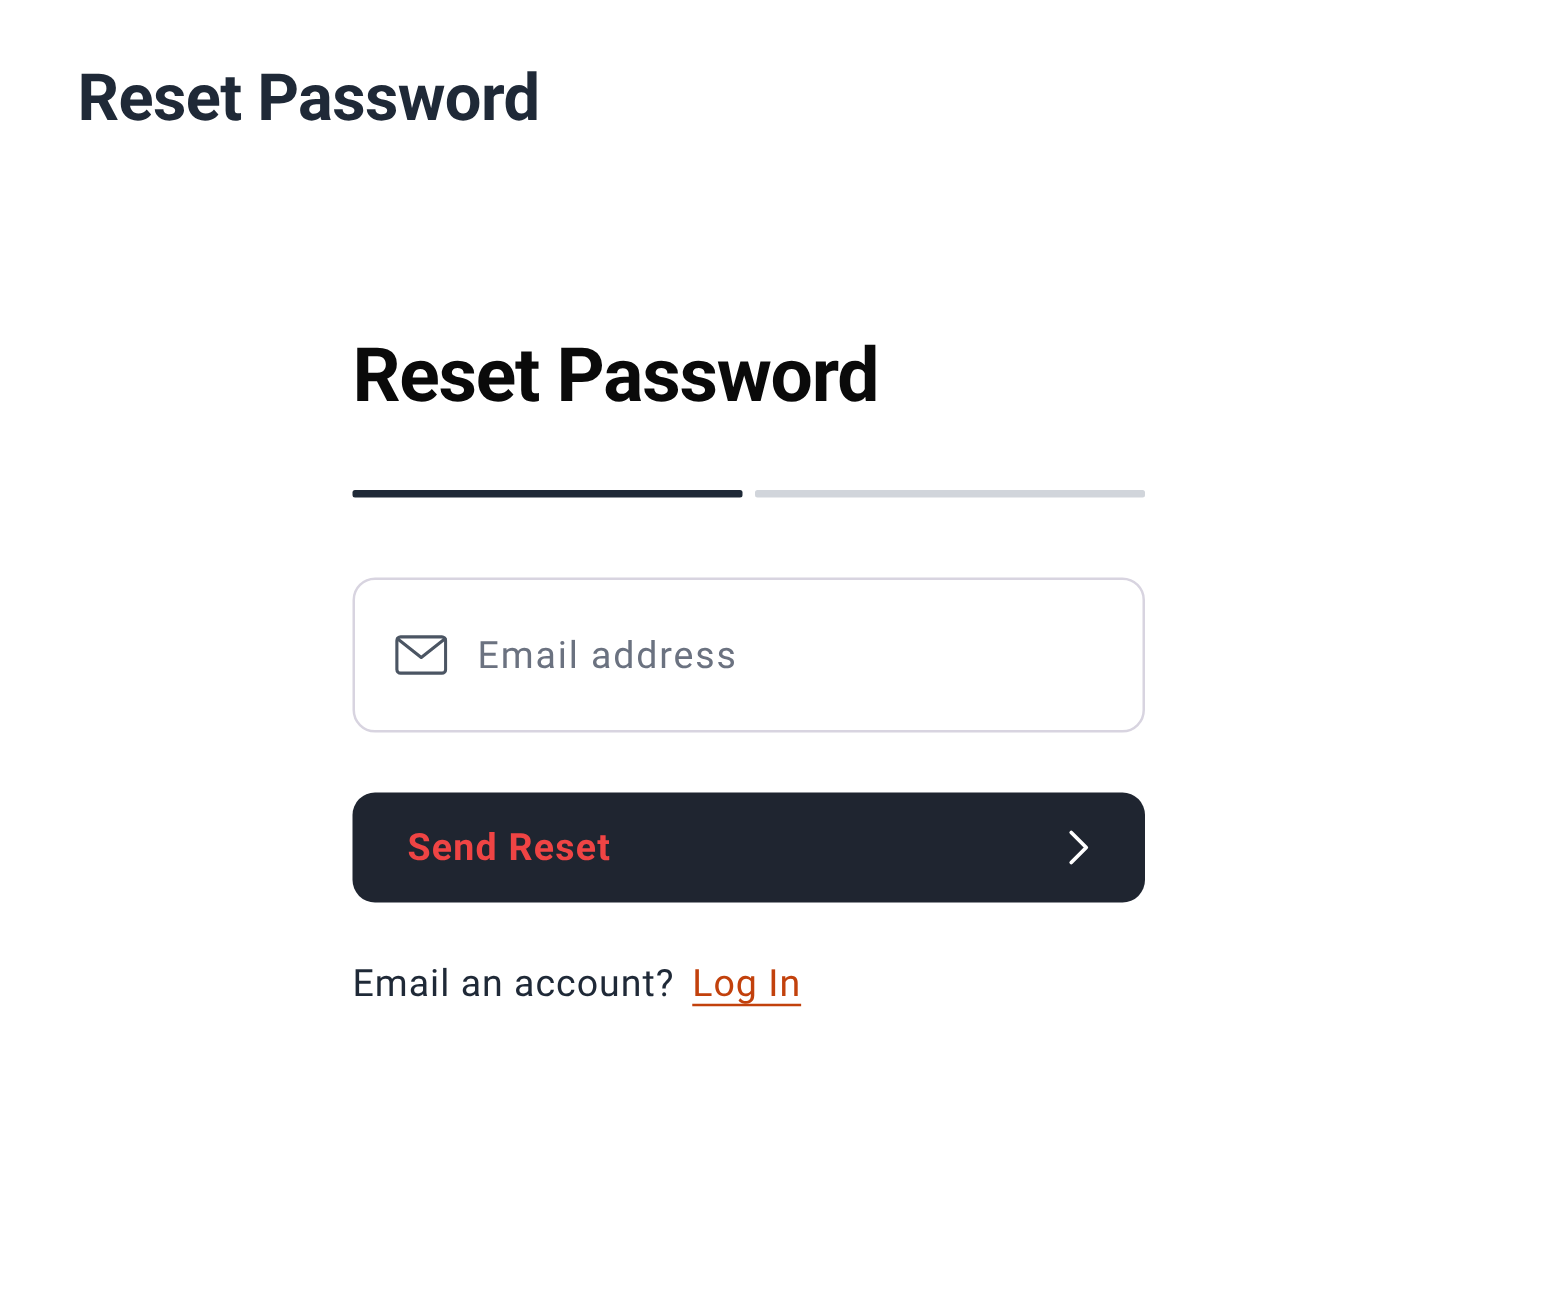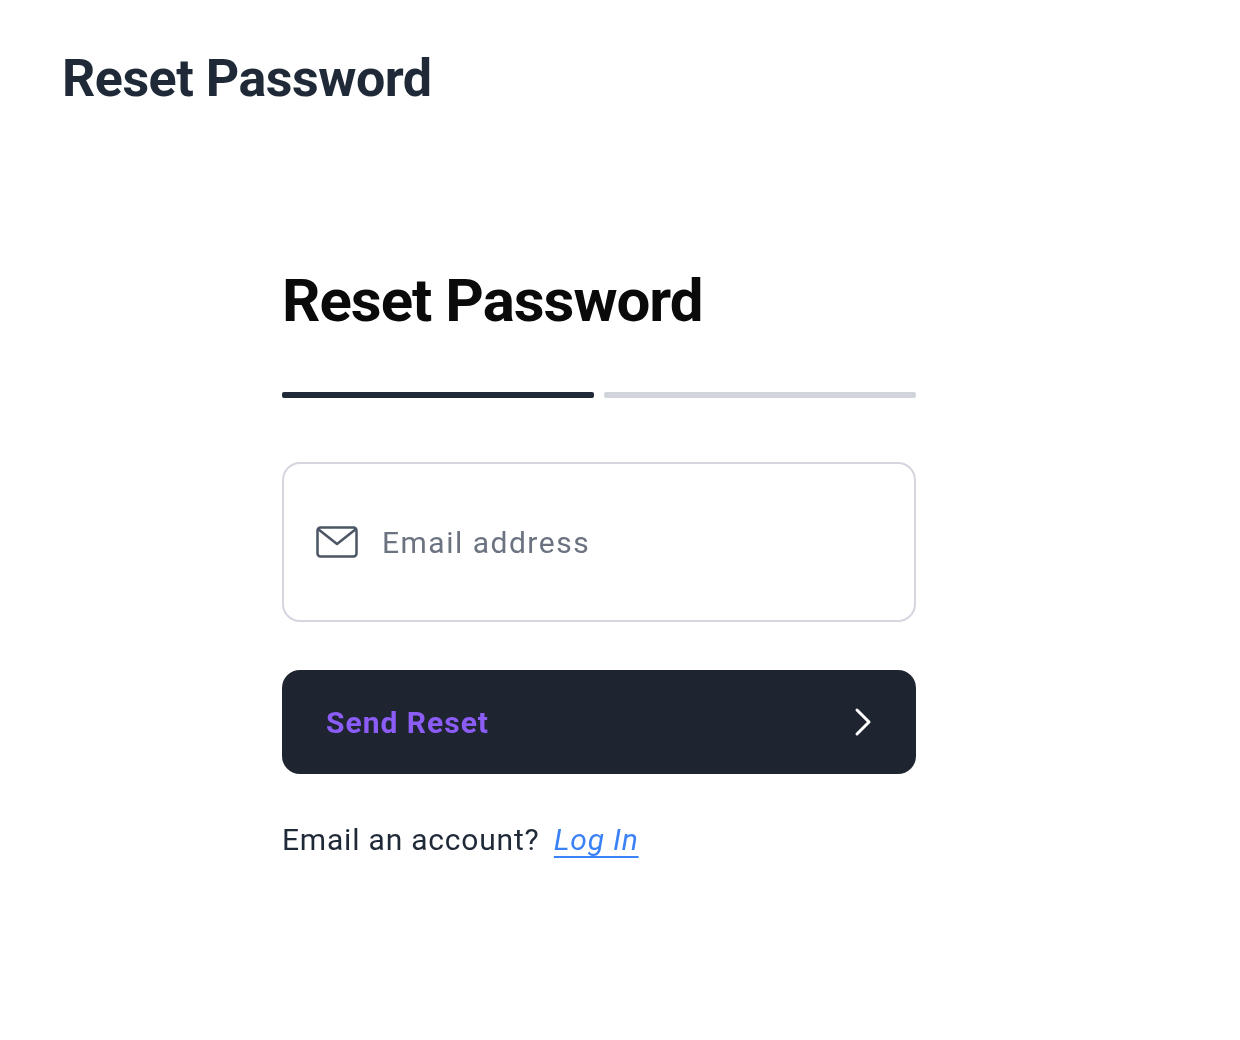--- a/index.html
+++ b/index.html
@@ -52,21 +52,21 @@
     }
     .progress-segment.inactive {
       background: #d1d5db;
     }
     .input-wrapper {
       display: flex;
       align-items: center;
       border: 2px solid #d8d4e0;
       border-radius: 18px;
       padding: 0 32px;
-      height: 160px;
+      height: 124px;
       margin-bottom: 48px;
       background: #ffffff;
     }
     .input-wrapper .icon {
       display: flex;
       align-items: center;
       margin-right: 24px;
       color: #4b5563;
     }
     .email-input {
@@ -77,23 +77,23 @@
       color: #1f2937;
       flex: 1;
       background: transparent;
       font-family: inherit;
     }
     .email-input::placeholder {
       color: #6b7280;
     }
     .submit-button {
       width: 100%;
-      height: 104px;
+      height: 88px;
       background: #1f2530;
-      color: #8b5cf6;
+      color: #ef4444;
       border: none;
       border-radius: 18px;
       display: flex;
       align-items: center;
       justify-content: space-between;
       padding: 0 44px;
       cursor: pointer;
       font-family: inherit;
       margin-bottom: 48px;
     }
@@ -105,27 +105,26 @@
     .submit-button .chevron {
       display: flex;
       align-items: center;
     }
     .footer-row {
       font-size: 30px;
       letter-spacing: 0.8px;
       color: #1f2937;
     }
     .login-link {
-      color: #3b82f6;
+      color: #c2410c;
       text-decoration: underline;
       text-underline-offset: 6px;
       text-decoration-thickness: 2px;
       cursor: pointer;
       margin-left: 6px;
-      font-style: italic;
     }
   </style>
 </head>
 <body>
 
 <h1 class="page-title">Reset Password</h1>
 
 <div class="form-container">
   <h2 class="form-title">Reset Password</h2>
 

